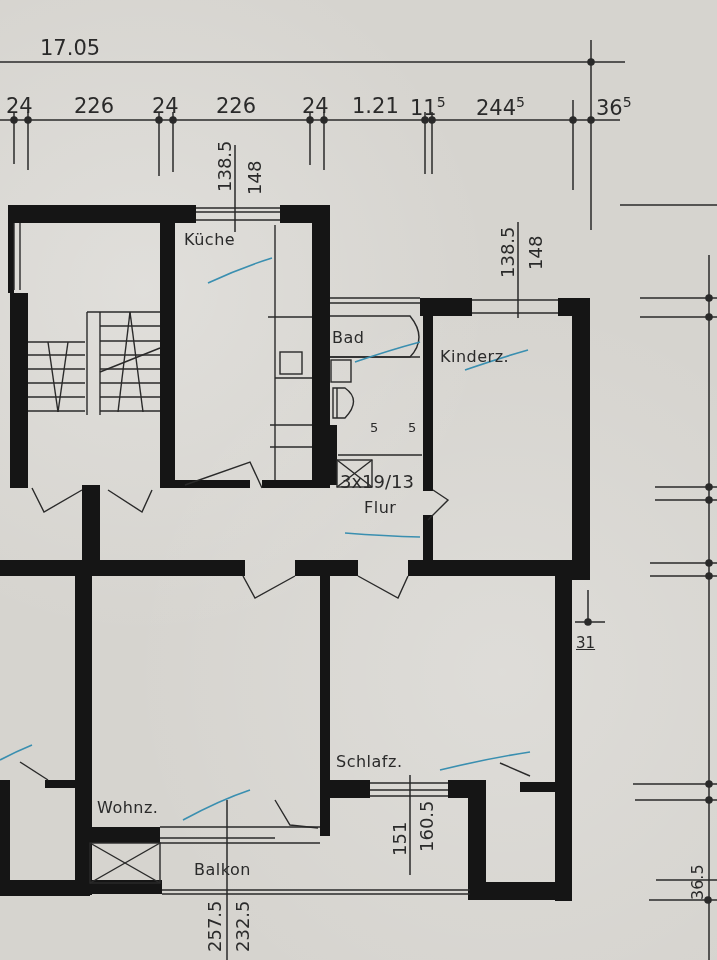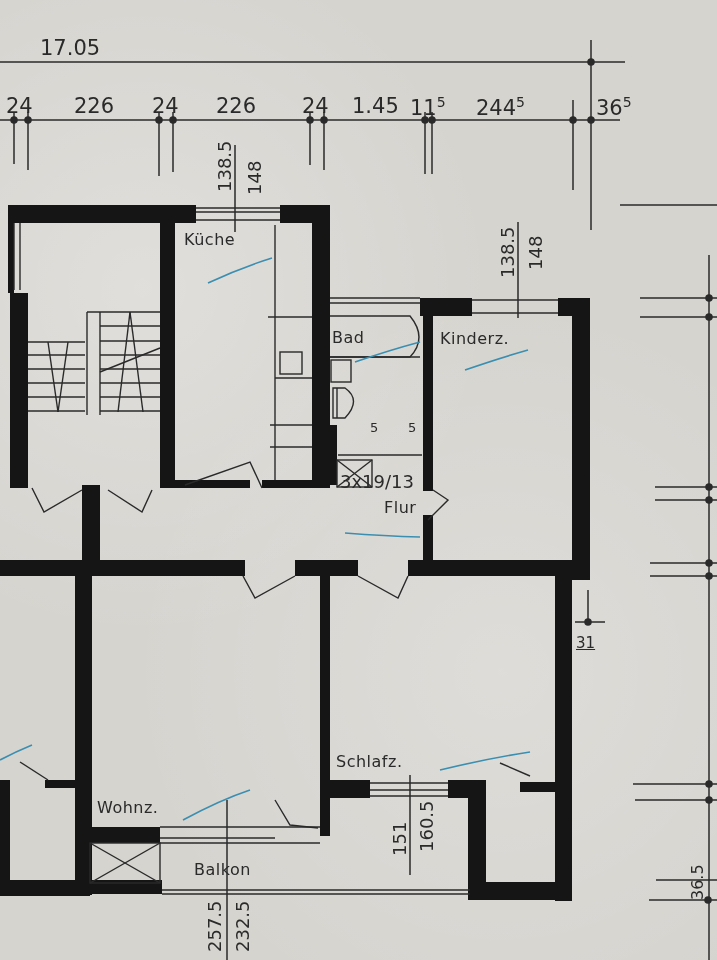--- a/index.html
+++ b/index.html
@@ -230,40 +230,40 @@
     <path d="M0 760 Q15 752 32 745"></path>
   </g>
 </svg>
 
 <div class="dim" style="left:40px;top:36px;">17.05</div>
 <div class="dim" style="left:6px;top:94px;">24</div>
 <div class="dim" style="left:74px;top:94px;">226</div>
 <div class="dim" style="left:152px;top:94px;">24</div>
 <div class="dim" style="left:216px;top:94px;">226</div>
 <div class="dim" style="left:302px;top:94px;">24</div>
-<div class="dim" style="left:352px;top:94px;">1.45</div>
+<div class="dim" style="left:352px;top:94px;">1.21</div>
 <div class="dim" style="left:410px;top:94px;"><span>11</span><span class="sup">5</span></div>
 <div class="dim" style="left:476px;top:94px;"><span>244</span><span class="sup">5</span></div>
 <div class="dim" style="left:596px;top:94px;"><span>36</span><span class="sup">5</span></div>
 
 <div class="vdim" style="left:214px;top:192px;">138.5</div>
 <div class="vdim" style="left:244px;top:195px;">148</div>
 <div class="vdim" style="left:497px;top:278px;">138.5</div>
 <div class="vdim" style="left:525px;top:270px;">148</div>
 <div class="vdim" style="left:389px;top:856px;">151</div>
 <div class="vdim" style="left:416px;top:852px;">160.5</div>
 <div class="vdim" style="left:204px;top:952px;">257.5</div>
 <div class="vdim" style="left:232px;top:952px;">232.5</div>
 
 <div class="dim" style="left:576px;top:634px;font-size:15px;text-decoration:underline;">31</div>
 <div class="vdim" style="left:688px;top:900px;font-size:16px;">36.5</div>
 
 <div class="lbl" style="left:184px;top:230px;">Küche</div>
 <div class="lbl" style="left:332px;top:328px;">Bad</div>
-<div class="lbl" style="left:440px;top:329px;text-align:right;">Kinderz.</div>
-<div class="lbl" style="left:364px;top:498px;margin-left:20px;">Flur</div>
+<div class="lbl" style="left:440px;top:347px;text-align:right;">Kinderz.</div>
+<div class="lbl" style="left:364px;top:498px;">Flur</div>
 <div class="lbl" style="left:97px;top:798px;">Wohnz.</div>
 <div class="lbl" style="left:336px;top:752px;">Schlafz.</div>
 <div class="lbl" style="left:194px;top:860px;">Balkon</div>
 
 <div class="dim" style="left:340px;top:428px;font-size:18px;margin-top:43px;"><span>3x19/13</span></div>
 <div class="dim" style="left:370px;top:420px;font-size:13px;">5</div>
 <div class="dim" style="left:408px;top:420px;font-size:13px;">5</div>
 
 </body></html>

